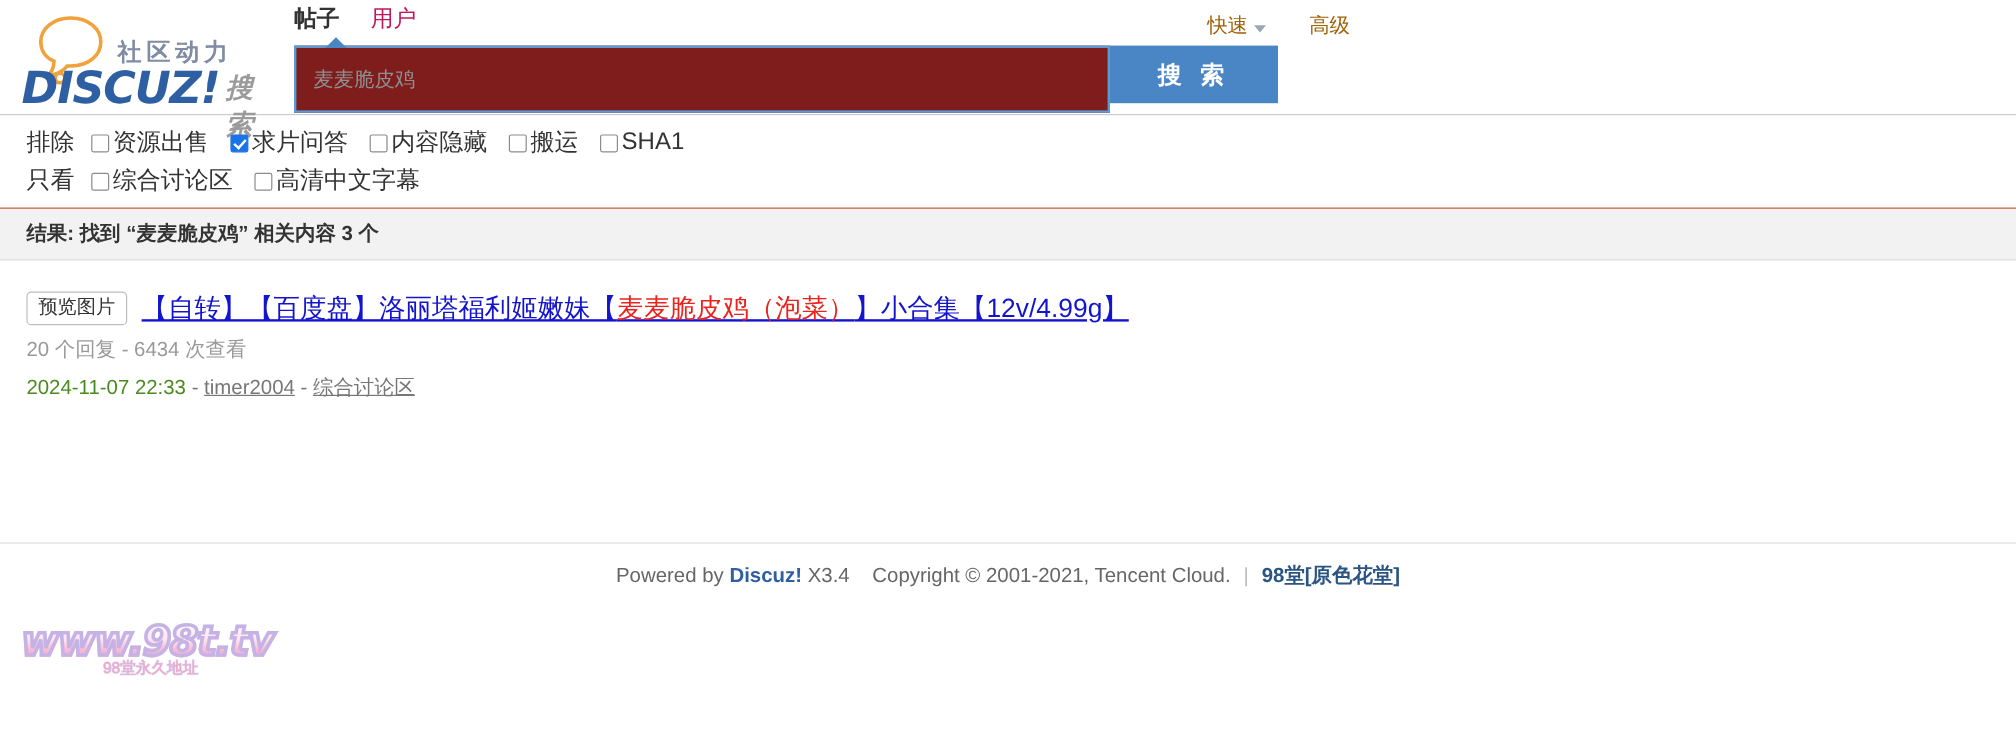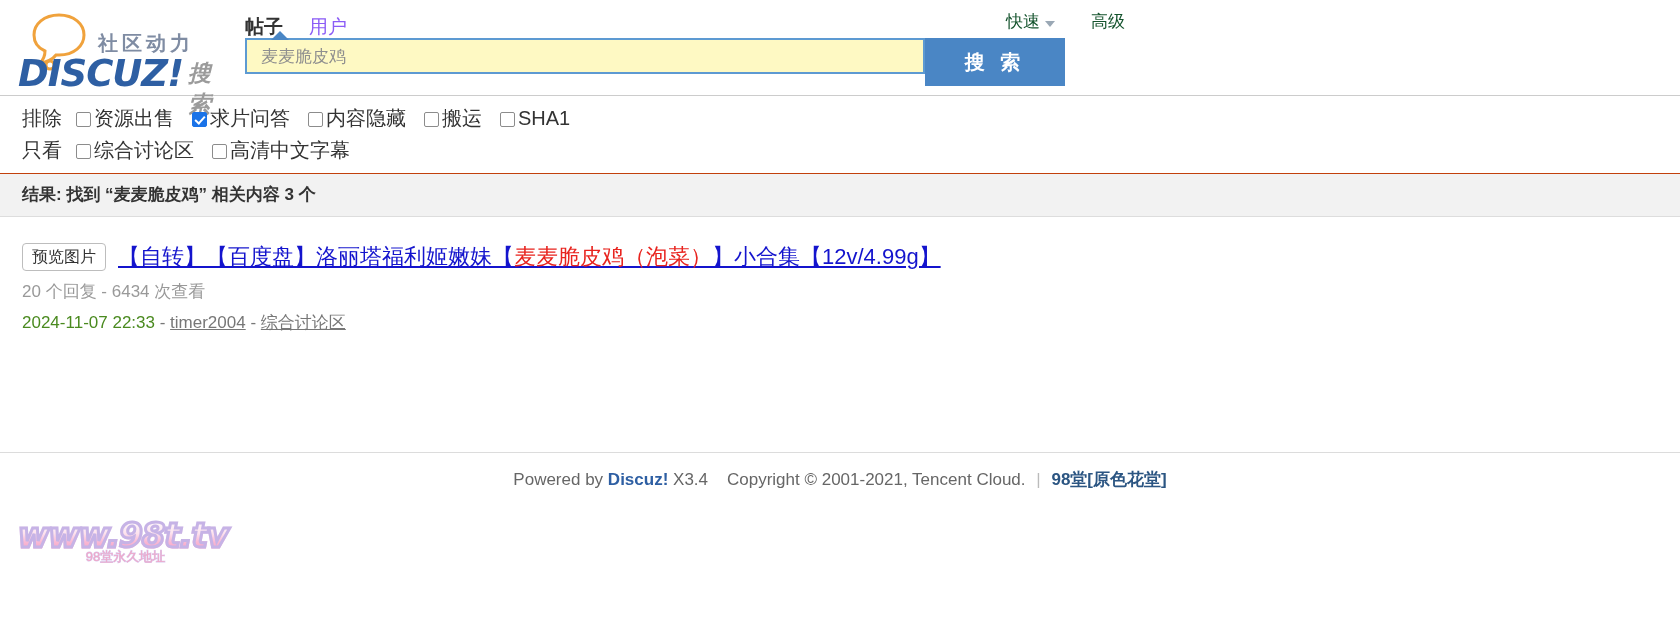--- a/index.html
+++ b/index.html
@@ -38,31 +38,31 @@
   }
 
   .tabs{
     position:absolute;left:245px;top:6px;
     display:flex;align-items:flex-end;gap:26px;
   }
   .tab{
     font-size:19px;line-height:22px;cursor:pointer;
   }
   .tab.active{color:#333;font-weight:bold;}
-  .tab.inactive{color:#8b5cf6;margin-top:10px;}
+  .tab.inactive{color:#be185d;}
 
   .search-row{
     position:absolute;left:245px;top:38px;
     display:flex;align-items:stretch;
   }
   .search-box{
     position:relative;
-    width:680px;height:36px;
+    width:680px;height:56px;
     border:2px solid #5d9ad2;
-    background:#fef9c3;
+    background:#7f1d1d;
     box-sizing:border-box;
   }
   .search-box input{
     position:absolute;left:0;top:0;width:100%;height:100%;
     border:0;outline:none;box-sizing:border-box;
     padding:0 14px;
     font-size:17px;color:#8f8f8f;
     font-family:"Liberation Sans","DejaVu Sans",sans-serif;
     background:transparent;
   }
@@ -77,21 +77,21 @@
     width:140px;height:48px;
     background:#4a86c5;
     color:#fff;border:0;
     font-size:20px;font-weight:bold;letter-spacing:5px;
     cursor:pointer;
     font-family:"Liberation Sans","DejaVu Sans",sans-serif;
   }
   .header-links{
     position:absolute;right:555px;top:10px;
     display:flex;align-items:center;gap:36px;
-    font-size:17px;color:#14532d;
+    font-size:17px;color:#a16207;
   }
   .hl{cursor:pointer;display:flex;align-items:center;gap:5px;}
   .caret{
     width:0;height:0;
     border-left:5px solid transparent;
     border-right:5px solid transparent;
     border-top:6px solid #9aa8b5;
     display:inline-block;position:relative;top:2px;
   }
 

